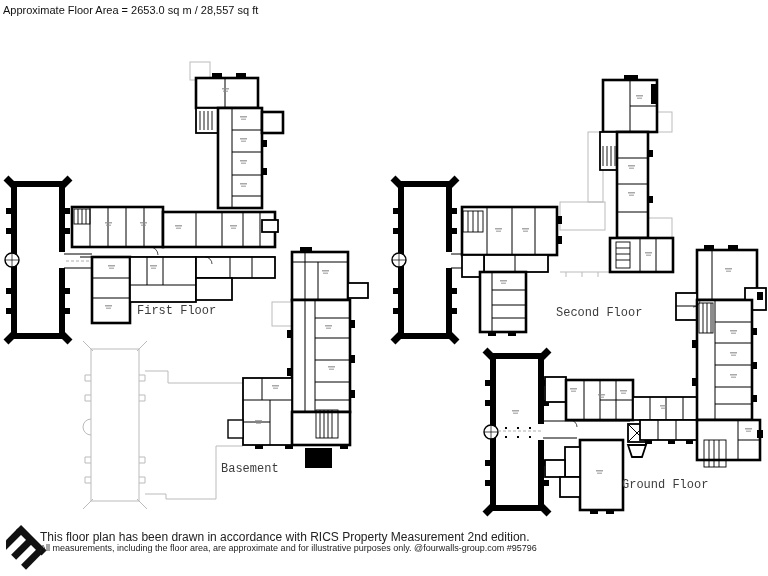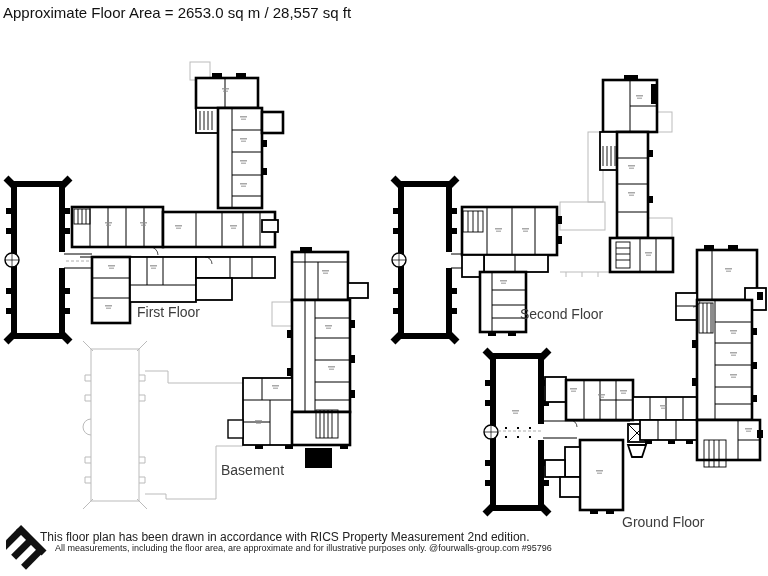--- a/index.html
+++ b/index.html
@@ -1,22 +1,22 @@
 <!DOCTYPE html>
 <html><head>
 <meta charset="utf-8">
 <style>
   html,body{margin:0;padding:0;background:#ffffff;}
   body{width:768px;height:576px;position:relative;overflow:hidden;
        font-family:"Liberation Sans", sans-serif;color:#111;}
   .abs{position:absolute;}
-  #title{left:3px;top:4px;font-size:15px;color:#111;white-space:nowrap;}
-  .floor-label{font-size:14px;color:#3c3c3c;white-space:nowrap;}
+  #title{left:3px;top:4px;font-size:11px;color:#111;white-space:nowrap;}
+  .floor-label{font-size:12px;color:#3c3c3c;white-space:nowrap;font-family:Liberation Mono, monospace;}
   #footer-line1{left:40px;top:530px;font-size:12px;color:#222;white-space:nowrap;}
-  #footer-line2{left:55px;top:543px;font-size:9px;color:#222;white-space:nowrap;}
+  #footer-line2{left:40px;top:543px;font-size:9px;color:#222;white-space:nowrap;}
   #plan-svg{left:0;top:0;}
   
   .pw{fill:#ffffff;stroke:#000000;}
   .s3{stroke-width:2.6;} .s2{stroke-width:1.8;} .s15{stroke-width:1.4;}
   .ln{stroke:#000;stroke-width:1;fill:none;}
   .gr{stroke:#bbbbbb;stroke-width:1;fill:none;}
   .bk{fill:#000;stroke:none;}
   .dash{stroke:#999;stroke-width:.8;stroke-dasharray:3 2;fill:none;}
   .arc{stroke:#000;stroke-width:.7;fill:none;}
   .hat{stroke:#000;stroke-width:.9;fill:none;}
@@ -257,23 +257,23 @@
       <use href="#lbl" x="730" y="330"></use>
     <use href="#lbl" x="730" y="352"></use>
       <use href="#lbl" x="730" y="374"></use>
     <use href="#lbl" x="745" y="428"></use>
       <use href="#lbl" x="570" y="388"></use>
     <use href="#lbl" x="512" y="410"></use>
   </g>
 </svg>
 
 <div class="abs floor-label" style="left:137px;top:304px;">First Floor</div>
-<div class="abs floor-label" style="left:520px;top:306px;text-align:right;">Second Floor</div>
+<div class="abs floor-label" style="left:556px;top:306px;text-align:right;">Second Floor</div>
 <div class="abs floor-label" style="left:221px;top:462px;">Basement</div>
-<div class="abs floor-label" style="left:622px;top:478px;margin-top:36px;">Ground Floor</div>
+<div class="abs floor-label" style="left:622px;top:478px;">Ground Floor</div>
 
 <svg class="abs" style="left:6px;top:524px;" width="42" height="46" viewBox="0 0 42 46">
   <g transform="rotate(-45 20 23)" fill="#111">
     <rect x="25" y="4" width="7" height="36"></rect>
     <rect x="4" y="4" width="23" height="7"></rect>
     <rect x="4" y="18" width="23" height="7"></rect>
     <rect x="4" y="32" width="23" height="7"></rect>
   </g>
 </svg>
 <div id="footer-line1" class="abs">This floor plan has been drawn in accordance with RICS Property Measurement 2nd edition.</div>

